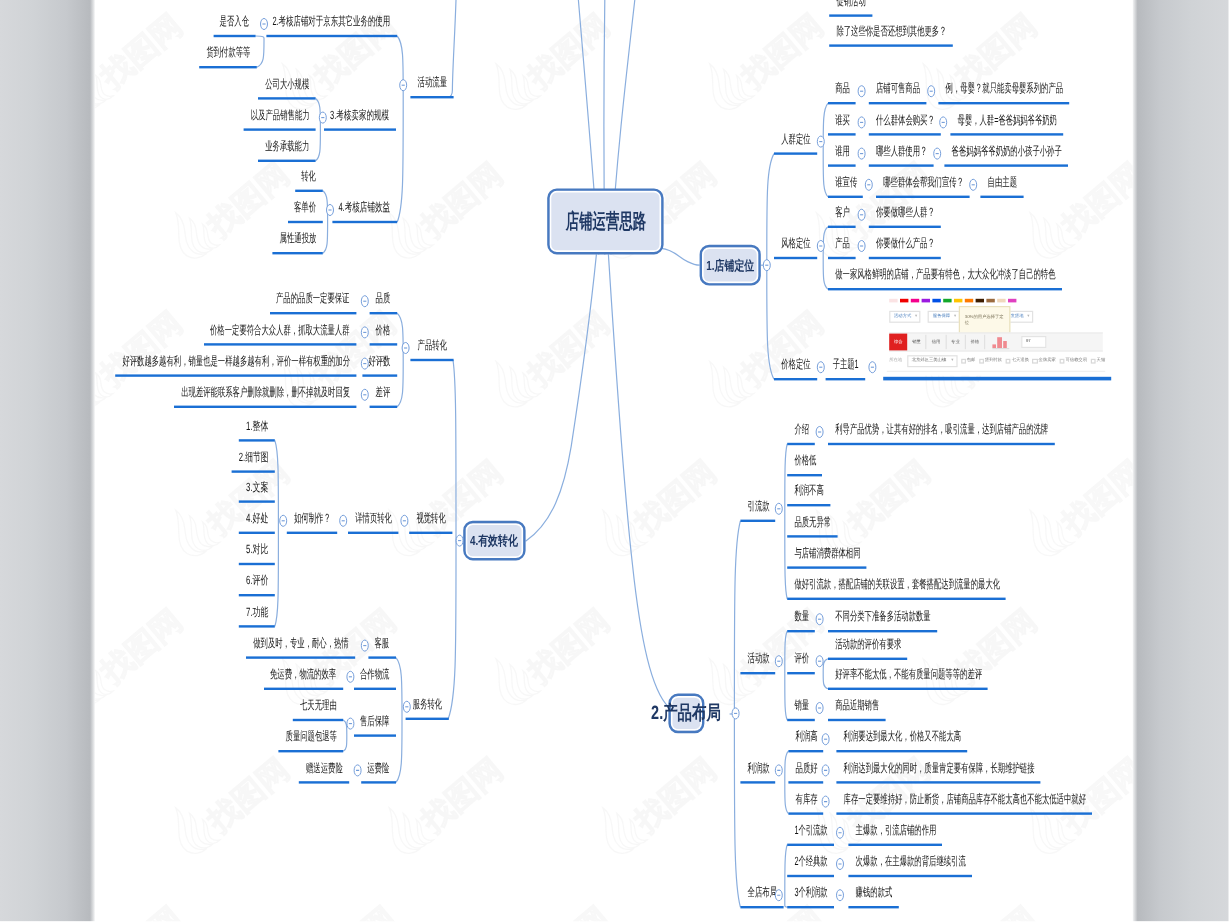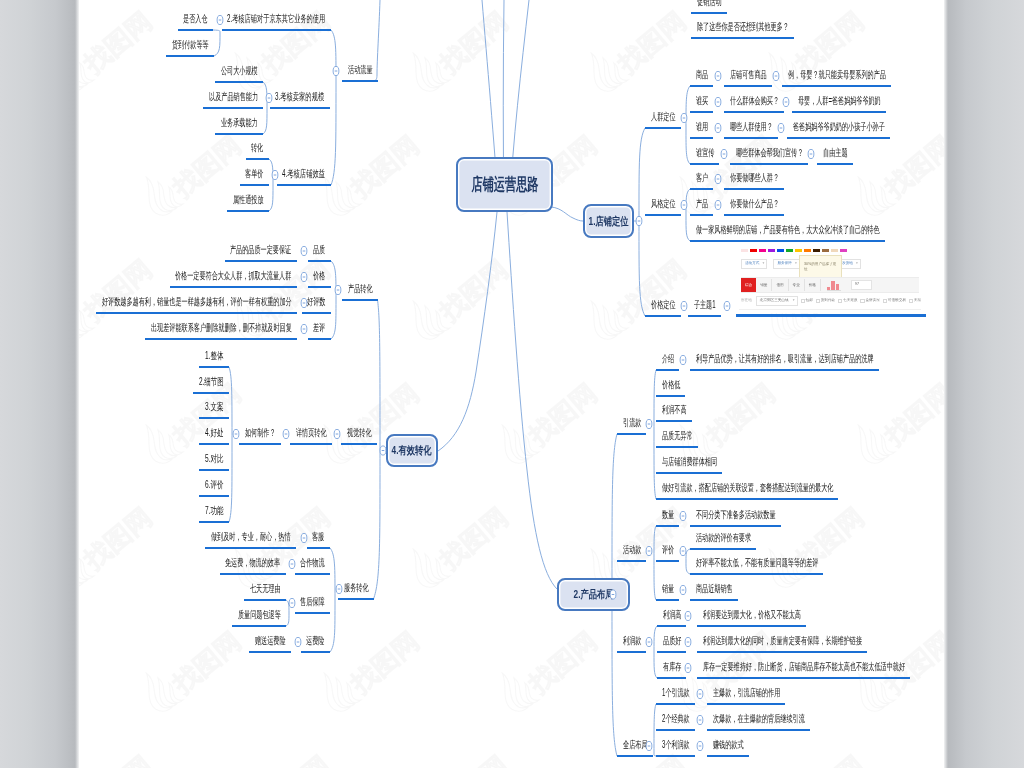--- a/index.html
+++ b/index.html
@@ -892,21 +892,21 @@
             <div class="tn" style="left: 712.5px; top: 740px; font-size: 10px; color: rgb(20, 20, 20); transform: scaleX(0.612);">赚钱的款式</div>
             <div class="ul" style="left: 707px; top: 754.5px; width: 41.6px; background: rgb(26, 111, 212);"></div>
             <div class="tn" style="left: 622.5px; top: 740px; font-size: 10px; color: rgb(20, 20, 20); transform: scaleX(0.6125);">全店布局</div>
             <div class="ul" style="left: 617px; top: 754.5px; width: 35.5px; background: rgb(26, 111, 212);"></div>
             <div class="box" style="left: 456px; top: 157px; width: 97px; height: 55px; font-size: 17px; background: rgb(219, 226, 241); border-color: rgb(71, 121, 192); color: rgb(31, 56, 100);">
               <span style="display: inline-block; white-space: nowrap; transform-origin: center center; transform: scaleX(0.656863);">店铺运营思路</span>
             </div>
             <div class="box" style="left: 583px; top: 204px; width: 51px; height: 34px; font-size: 11px; background: rgb(219, 226, 241); border-color: rgb(71, 121, 192); color: rgb(31, 56, 100);">
               <span style="display: inline-block; white-space: nowrap; transform-origin: center center; transform: scaleX(0.752056);">1.店铺定位</span>
             </div>
-            <div class="box" style="left: 557px; top: 578px; width: 73px; height: 33px; font-size: 11px; background: rgb(219, 226, 241); border-color: rgb(71, 121, 192); color: rgb(31, 56, 100);">
+            <div class="box" style="left: 557px; top: 578px; width: 30px; height: 33px; font-size: 16px; background: rgb(219, 226, 241); border-color: rgb(71, 121, 192); color: rgb(31, 56, 100);">
               <span style="display: inline-block; white-space: nowrap; transform-origin: center center; transform: scaleX(0.752056);">2.产品布局</span>
             </div>
             <div class="box" style="left: 386px; top: 434px; width: 52px; height: 33px; font-size: 11px; background: rgb(219, 226, 241); border-color: rgb(71, 121, 192); color: rgb(31, 56, 100);">
               <span style="display: inline-block; white-space: nowrap; transform-origin: center center; transform: scaleX(0.752056);">4.有效转化</span>
             </div>
             <div id="shot" style="left: 735px; top: 246px; width: 188px; height: 67px;">
               <div class="sc-sw">
                 <i style="background:#fbe3e4"></i>
                 <i style="background:#f00000"></i>
                 <i style="background:#f5008c"></i>

